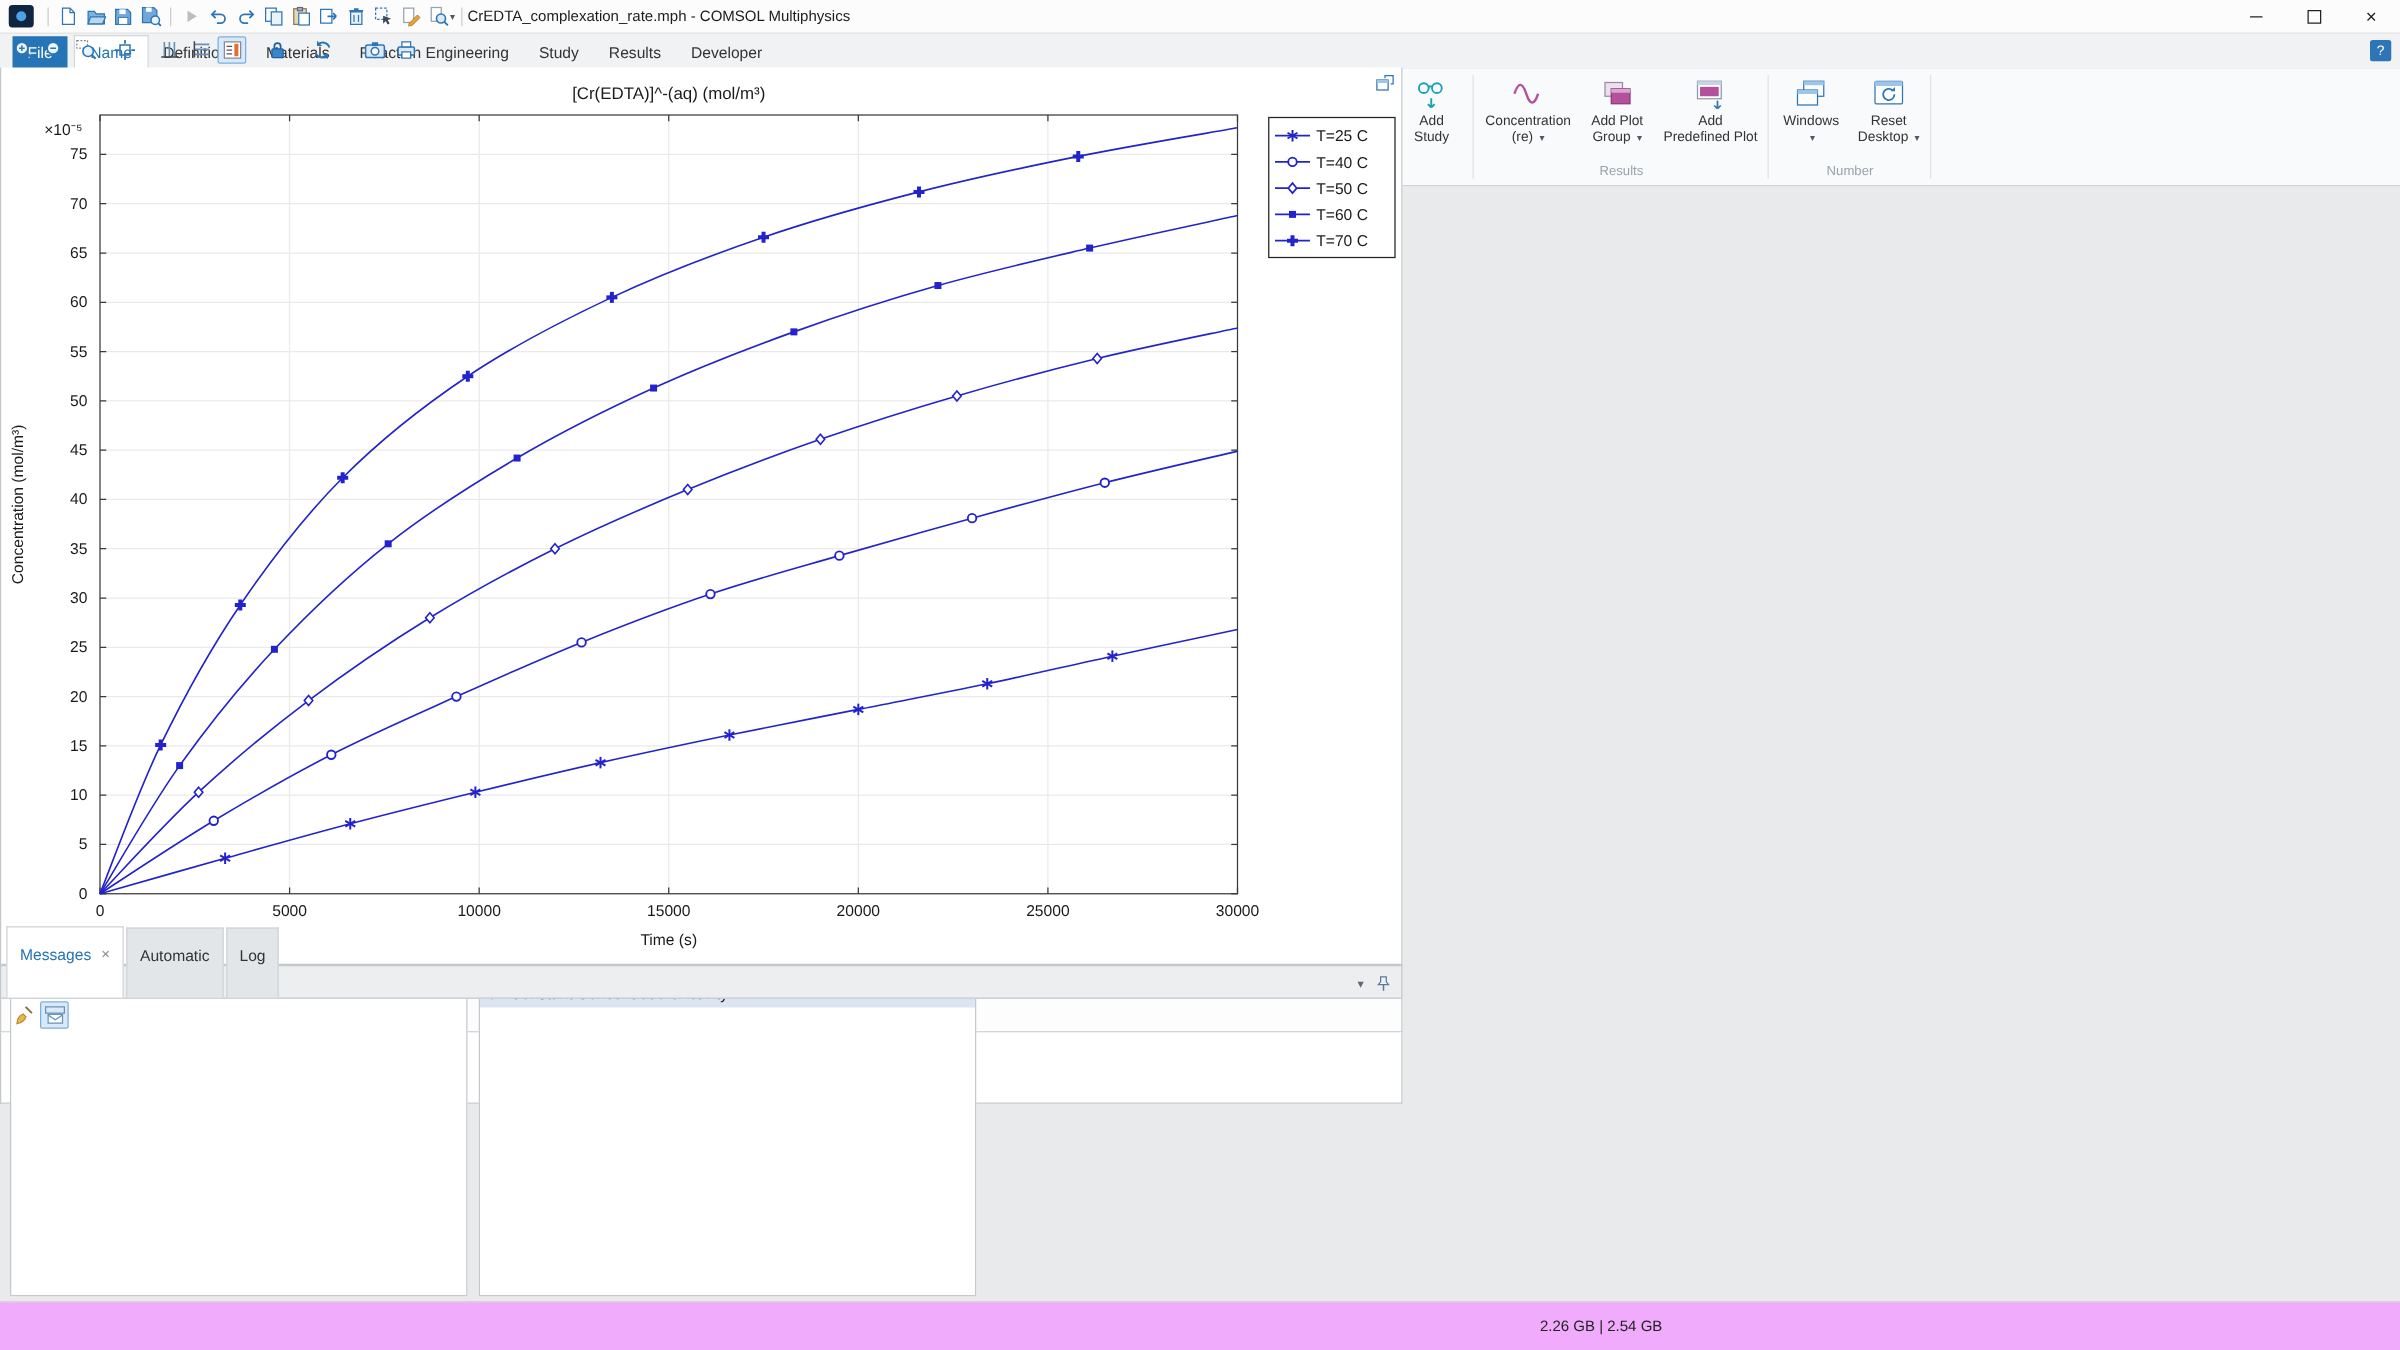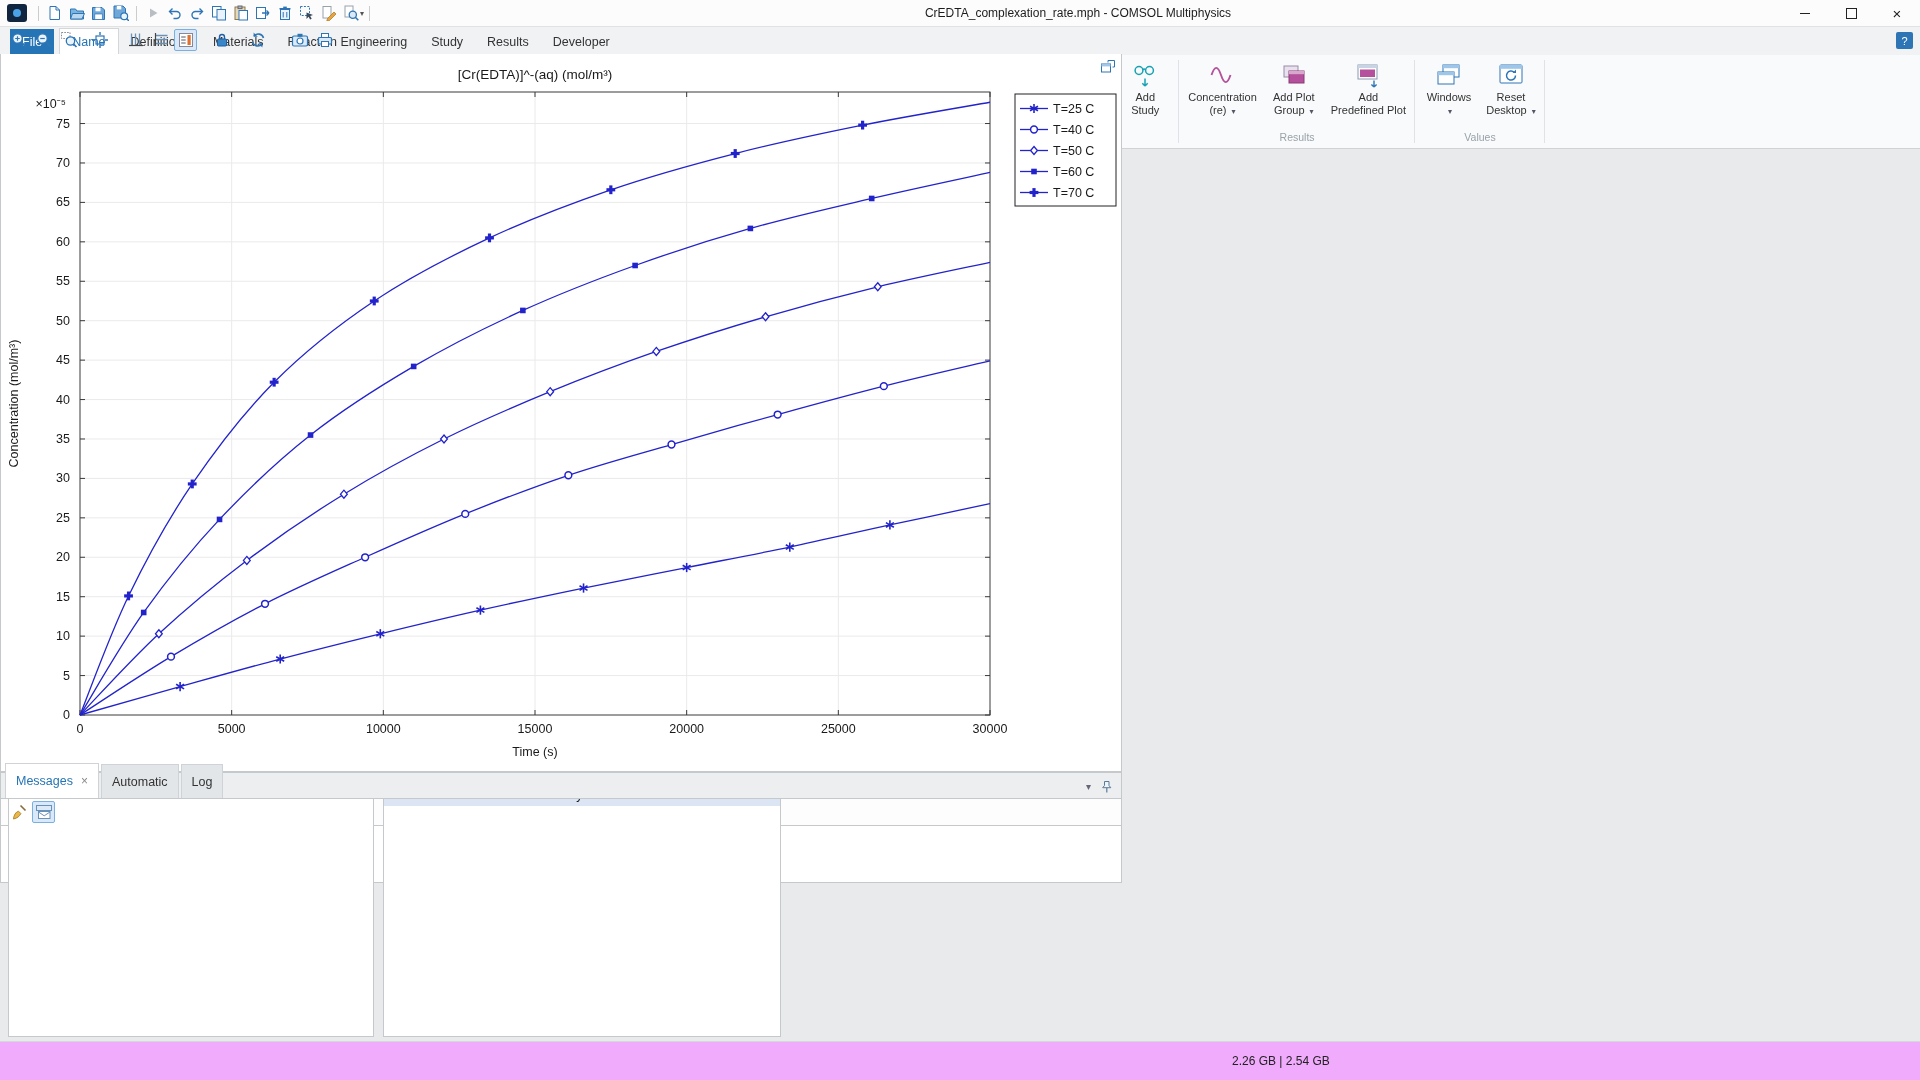--- a/index.html
+++ b/index.html
@@ -10,21 +10,21 @@
   
   #titlebar{position:absolute;top:0;left:0;right:0;height:26px;background:#fcfcfc;
             border-bottom:1px solid #e2e2e2;display:flex;align-items:center;z-index:5}
   .appicon{width:20px;height:18px;margin:0 7px;background:#10253f;border-radius:3px;
            display:flex;align-items:center;justify-content:center}
   .appicon i{width:8px;height:8px;background:#4aa3e8;border-radius:50%;display:block}
   #qat{display:flex;align-items:center;gap:1px}
   .qbtn{width:21px;height:21px;display:flex;align-items:center;justify-content:center}
   .qsep{width:1px;height:15px;background:#ccc;margin:0 4px}
   .qdd{font-size:8px;color:#555;margin-left:-2px}
-  #wintitle{flex:1;text-align:center;font-size:12px;color:#1c1c1c;white-space:nowrap;overflow:hidden}
+  #wintitle{flex:1;font-size:12px;color:#1c1c1c;white-space:nowrap;overflow:hidden}
   #winbtns{display:flex;height:26px}
   .wbtn{width:46px;display:flex;align-items:center;justify-content:center}
   .wmin{width:10px;height:1px;background:#222}
   .wmax{width:9px;height:9px;border:1px solid #222}
   .wclose{font-size:15px;color:#222;line-height:1}
   
   #tabrow{position:absolute;top:26px;left:0;right:0;height:29px;background:#f0f2f4;
           border-bottom:1px solid #d4d7da;display:flex;align-items:flex-end;padding-left:10px}
   .rtab{height:26px;display:flex;align-items:center;padding:0 12px;font-size:12.5px;color:#333}
   .rtab.file{background:#2574b5;color:#fff;margin-right:5px}
@@ -93,21 +93,21 @@
   .sum .ssub{font-size:10.5px;line-height:9px}
   .chkrow{display:flex;align-items:center;gap:6px;padding:9px 10px 4px}
   .chk{width:13px;height:13px;border:1px solid #8a9096;background:#fff;display:flex;
        align-items:center;justify-content:center;font-size:12px;color:#333;line-height:1}
   .zrow{display:flex;align-items:center;padding:3px 10px 0;gap:8px}
   .zlab{font-family:"DejaVu Serif",serif;font-style:italic;color:#9aa0a6}
   .zrow input{color:#8a8f94;background:#fdfdfd}
   
   #gtabs,#mtabs{height:27px;display:flex;align-items:flex-end;background:#eceef0;
         border:1px solid #c6c9cc;box-sizing:border-box;padding-left:4px;position:relative}
-  .gtab{height:25px;display:flex;align-items:center;padding:4px 10px;font-size:12.5px;
+  .gtab{height:25px;display:flex;align-items:flex-start;padding:15px 10px;font-size:12.5px;
         background:#e3e6e9;border:1px solid #cfd3d7;border-bottom:none;margin-right:2px;color:#333}
   .gtab.active{background:#fff;color:#2574b5;height:26px}
   .gtab .x{margin-left:8px;color:#888;font-size:12px;line-height:1}
   .tabicons{position:absolute;right:8px;top:7px;display:flex;gap:9px;color:#667;font-size:10px;align-items:center}
   #gtoolbar,#mtoolbar{height:27px;background:#fdfdfe;border:1px solid #c6c9cc;border-top:none;
         box-sizing:border-box;display:flex;align-items:center;padding-left:5px}
   .gt{width:23px;height:22px;display:flex;align-items:center;justify-content:center;margin:0 1px;position:relative}
   .gt.active{background:#d9e9f9;border:1px solid #7ab0e0;border-radius:2px;box-sizing:border-box}
   .gsep{width:1px;height:16px;background:#ddd;margin:0 5px}
   #plotwrap{position:relative;background:#fff;border:1px solid #c6c9cc;border-top:none;box-sizing:border-box;height:718px}
@@ -551,21 +551,21 @@
               <svg width="30" height="30">
                 <rect x="4" y="5" width="22" height="18" rx="1" fill="#fff" stroke="#2e75b6"></rect>
                 <rect x="4" y="5" width="22" height="3.8" fill="#9ec6e8"></rect>
                 <path d="M19.5 15.5a4.5 4.5 0 1 1-1.3-3.1" fill="none" stroke="#2e75b6" stroke-width="1.5"></path>
                 <path d="M20 9.5v3.4h-3.4z" fill="#2e75b6"></path>
               </svg>
             </div>
             <div class="rlines">Reset<br>Desktop <span class="dd">▾</span></div>
           </div>
         </div>
-        <div class="rglabel">Values</div>
+        <div class="rglabel">Number</div>
       </div>
     </div>
 
   <div id="mb" class="panel">
     <div class="phdr">
       <span class="ph-title">Model Builder</span>
       <span class="ph-ic">▾</span>
       <span class="ph-ic">
           <svg width="13" height="13">
             <path d="M4.5 1.5h4.5v4l1.8 2.2H2.7L4.5 5.5z" fill="#eef3f8" stroke="#5a7a9a"></path>

